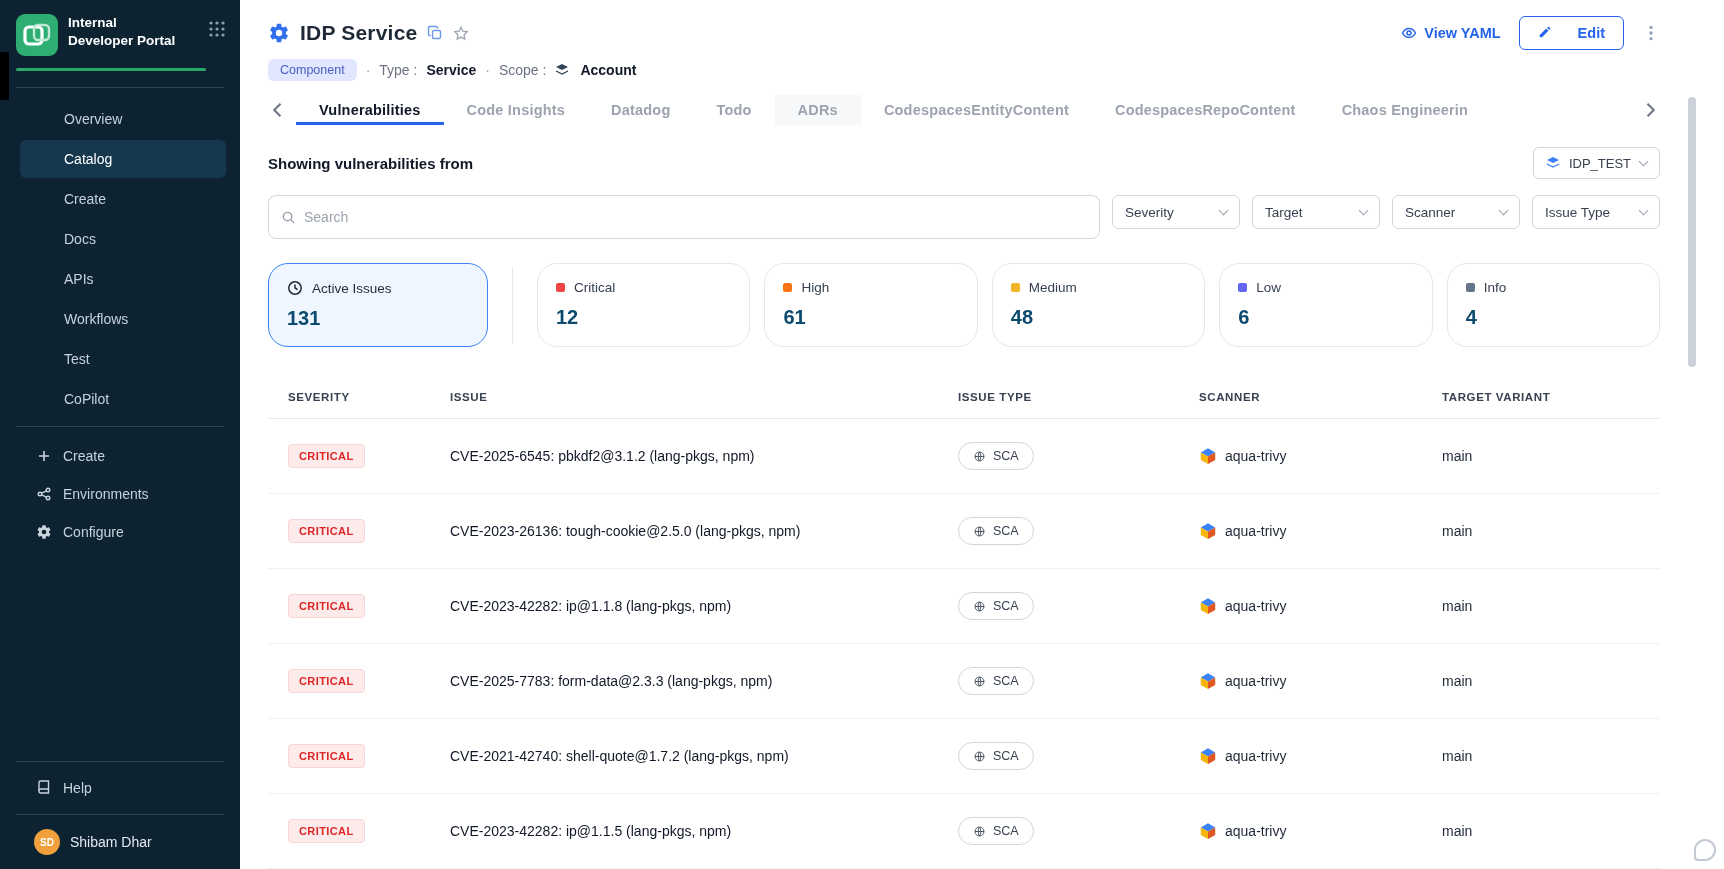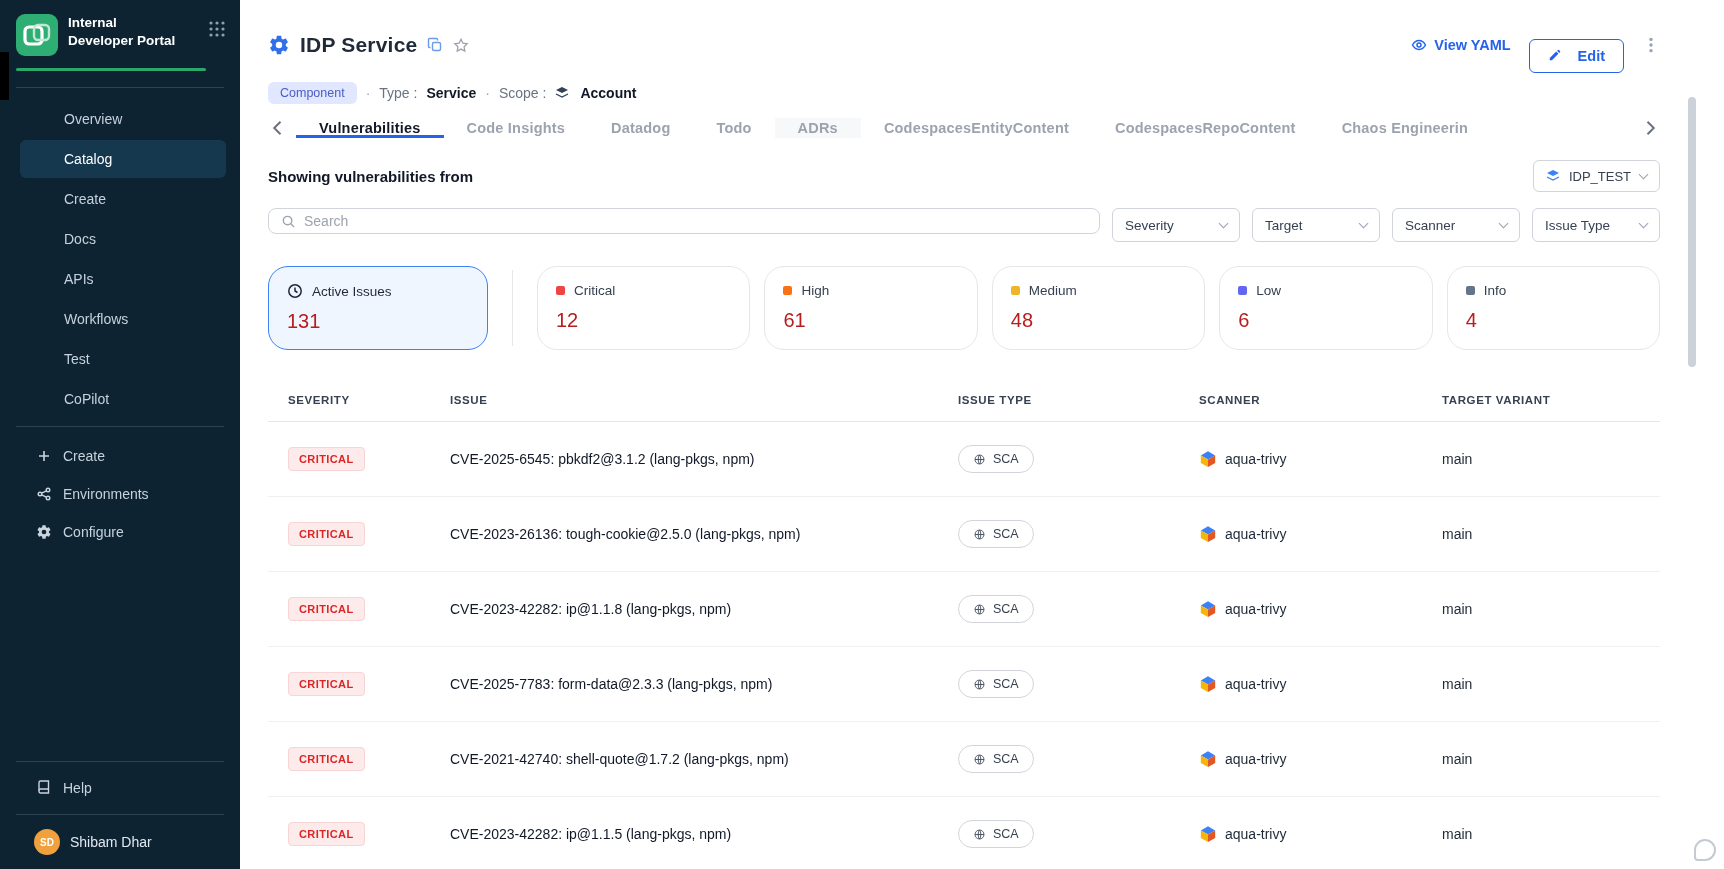--- a/index.html
+++ b/index.html
@@ -36,23 +36,23 @@
   .main { flex:1; display:flex; flex-direction:column; background:#fff; }
   .content-pad { padding-left:28px; padding-right:64px; }
 
   .title-row { display:flex; align-items:center; gap:10px; padding-top:16px; }
   .gear-lg { width:22px; height:22px; display:inline-flex; }
   .page-title { font-size:21px; font-weight:700; color:#1f2937; letter-spacing:.2px; }
   .mini-icn { width:16px; height:16px; display:inline-flex; cursor:pointer; }
   .title-actions { margin-left:auto; display:flex; align-items:center; gap:18px; }
   .view-yaml { display:flex; align-items:center; gap:7px; color:#2563eb; font-size:14.5px;
     font-weight:600; cursor:pointer; }
-  .edit-btn { display:flex; align-items:center; gap:14px; color:#2563eb; font-size:14.5px;
+  .edit-btn { display:flex; align-items:center; gap:24px; color:#2563eb; font-size:14.5px;
     font-weight:600; border:1px solid #2563eb; border-radius:6px; padding:8px 18px;
-    background:#fff; cursor:pointer;margin-top:23px; }
+    background:#fff; cursor:pointer; }
   .kebab { width:18px; height:18px; display:inline-flex; cursor:pointer; }
 
   .meta-row { display:flex; align-items:center; gap:9px; margin-top:9px; font-size:14px; }
   .badge-component { background:#e0e7ff; color:#4b5cc4; font-size:12.5px; font-weight:500;
     padding:4px 12px; border-radius:6px; }
   .dot-sep { color:#9ca3af; }
   .meta-label { color:#6b7280; }
   .meta-value { color:#111827; font-weight:600; }
   .scope-icn { width:14px; height:14px; display:inline-flex; margin-right:2px; }
 
@@ -68,40 +68,40 @@
   .showing-row { display:flex; align-items:center; gap:16px; margin-top:22px;justify-content:space-between; }
   .showing-label { font-size:15px; font-weight:700; color:#111827; }
   .source-select { display:flex; align-items:center; gap:9px; border:1px solid #d1d5db;
     border-radius:6px; height:32px; padding:0 12px; font-size:13px; color:#374151;
     background:#fff; cursor:pointer; }
   .entity-icn { width:14px; height:14px; display:inline-flex; }
   .caret { width:7px; height:7px; border-right:1.5px solid #9ca3af;
     border-bottom:1.5px solid #9ca3af; transform:rotate(45deg); margin-top:-4px; }
 
   .filter-row { display:flex; gap:12px; margin-top:16px; }
-  .search-box { flex:1; height:26px; border:1px solid #d1d5db; border-radius:8px;
+  .search-box { flex:1; height:44px; border:1px solid #d1d5db; border-radius:8px;
     display:flex; align-items:center; gap:8px; padding:0 12px; background:#fff; }
   .search-icn { width:15px; height:15px; display:inline-flex; }
   .search-box input { border:none; outline:none; flex:1; font-size:14px;
     font-family:"Liberation Sans",sans-serif; color:#374151; background:transparent; }
   .search-box input::placeholder { color:#9ca3af; }
   .f-select { width:128px; height:34px; border:1px solid #d1d5db; border-radius:6px;
     display:flex; align-items:center; justify-content:space-between; padding:0 12px;
     font-size:13.5px; color:#374151; background:#fff; cursor:pointer; }
 
   .cards-row { display:flex; align-items:stretch; gap:14px; margin-top:24px; height:90px; }
   .card { background:#fff; border:1px solid #e5e7eb; border-radius:20px; padding:16px 18px;
     cursor:pointer; }
   .card-active { flex:0 0 220px; background:#eff6ff; border:1.5px solid #3b82f6; }
   .card-sev { flex:1; }
   .card-top { display:flex; align-items:center; gap:9px; }
   .clock-icn { width:16px; height:16px; display:inline-flex; }
   .card-label { font-size:13.5px; color:#374151; }
   .card-active .card-label { color:#1f2937; font-weight:500; }
-  .card-value { font-size:20px; font-weight:400; color:#b91c1c; margin-top:11px; }
+  .card-value { font-size:20px; font-weight:700; color:#0c4a6e; margin-top:11px; }
   .sq { width:9px; height:9px; border-radius:2px; display:inline-block; }
   .sq-critical { background:#ef4444; } .sq-high { background:#f97316; }
   .sq-medium { background:#f0b429; } .sq-low { background:#6366f1; }
   .sq-info { background:#64748b; }
   .cards-vr { width:1px; background:#e5e7eb; margin:4px 10px; }
 
   .vuln-table { margin-top:28px; }
   .trow { display:grid; grid-template-columns:162px 508px 241px 243px 1fr;
     align-items:center; padding-left:20px; }
   .thead { height:44px; border-bottom:1px solid #e5e7eb; }

